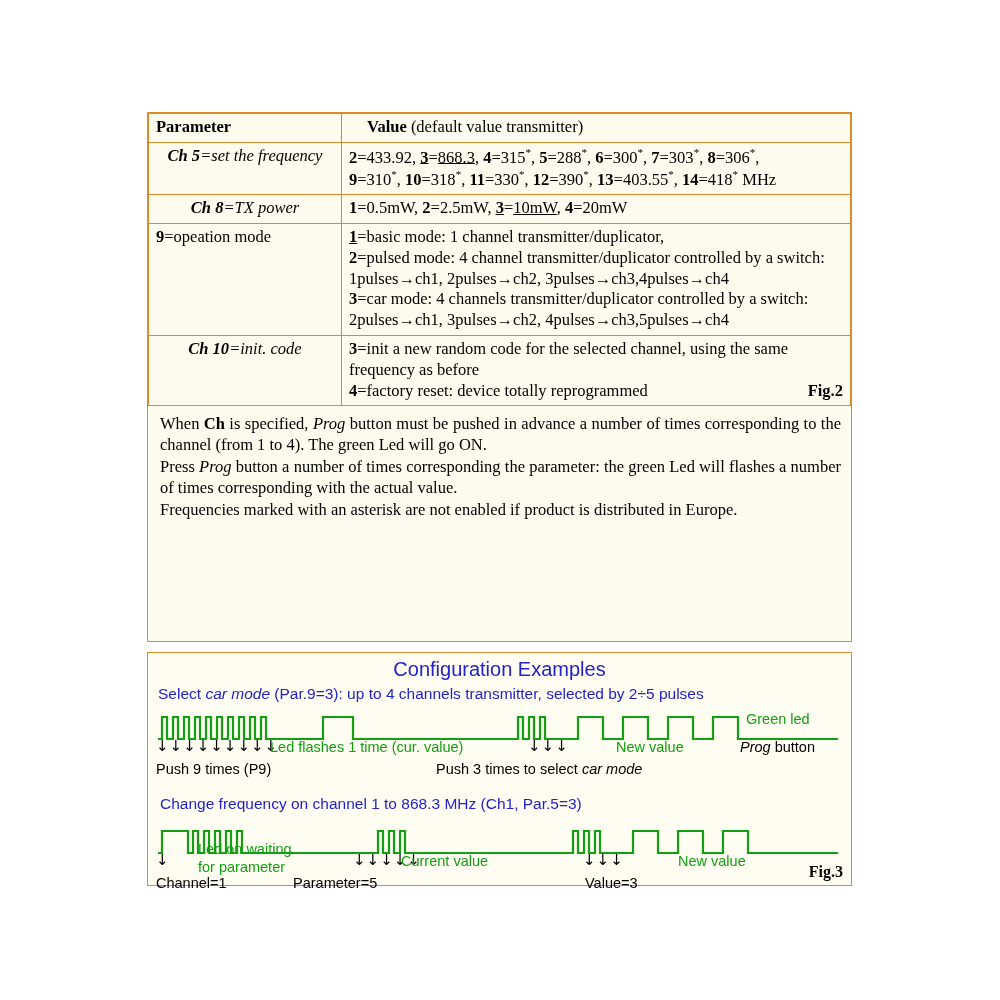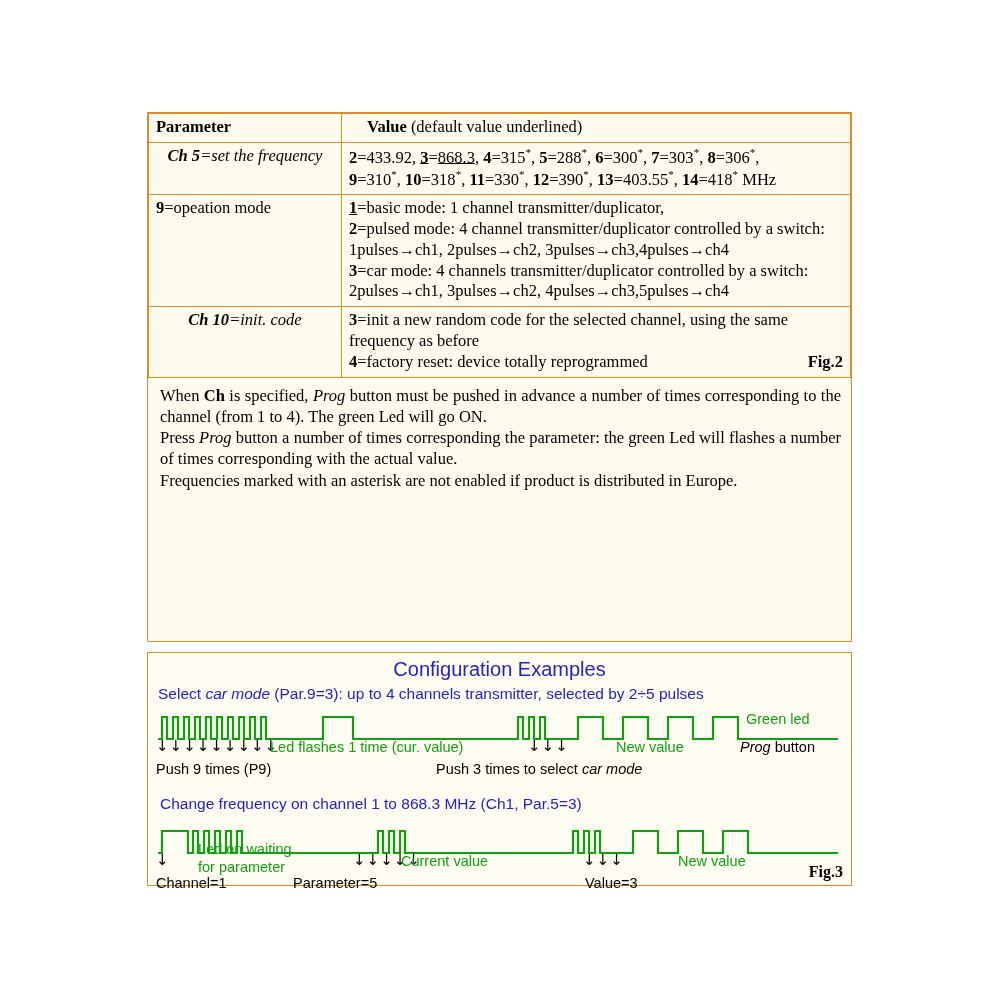--- a/index.html
+++ b/index.html
@@ -122,26 +122,30 @@
 <body>
 
 <div id="page">
 
   <div class="doc-block" id="table-block">
     <table class="ptable">
       <tbody>
           <tr>
         <td class="hdr-cell">Parameter</td>
         <td>
-          <span style="margin-left:18px;font-weight:bold;">Value</span><span> (default value underlined)</span>
+          <span style="margin-left:18px;font-weight:bold;">Value</span><span> (default value transmitter)</span>
         </td>
       </tr>
       <tr>
         <td class="center-label"><b>Ch 5</b>=set the frequency</td>
         <td><b>2</b>=433.92, <b><u>3</u></b>=<u>868.3</u>, <b>4</b>=315<sup class="ast">*</sup>, <b>5</b>=288<sup class="ast">*</sup>, <b>6</b>=300<sup class="ast">*</sup>, <b>7</b>=303<sup class="ast">*</sup>, <b>8</b>=306<sup class="ast">*</sup>,<br><b>9</b>=310<sup class="ast">*</sup>, <b>10</b>=318<sup class="ast">*</sup>, <b>11</b>=330<sup class="ast">*</sup>, <b>12</b>=390<sup class="ast">*</sup>, <b>13</b>=403.55<sup class="ast">*</sup>, <b>14</b>=418<sup class="ast">*</sup> MHz</td>
+      </tr>
+      <tr>
+        <td class="center-label"><b>Ch 8</b>=TX power</td>
+        <td><b>1</b>=0.5mW, <b>2</b>=2.5mW, <b><u>3</u></b>=<u>10mW</u>, <b>4</b>=20mW</td>
       </tr>
       <tr>
         <td><b>9</b>=opeation mode</td>
         <td><b><u>1</u></b>=basic mode: 1 channel transmitter/duplicator,<br><b>2</b>=pulsed mode: 4 channel transmitter/duplicator controlled by a switch: 1pulses→ch1, 2pulses→ch2, 3pulses→ch3,4pulses→ch4<br><b>3</b>=car mode: 4 channels transmitter/duplicator controlled by a switch: 2pulses→ch1, 3pulses→ch2, 4pulses→ch3,5pulses→ch4</td>
       </tr>
       <tr>
         <td class="center-label"><b>Ch 10</b>=init. code</td>
         <td><b>3</b>=init a new random code for the selected channel, using the same frequency as before<br><b>4</b>=factory reset: device totally reprogrammed<span class="figlabel">Fig.2</span></td>
       </tr>
     </tbody>

